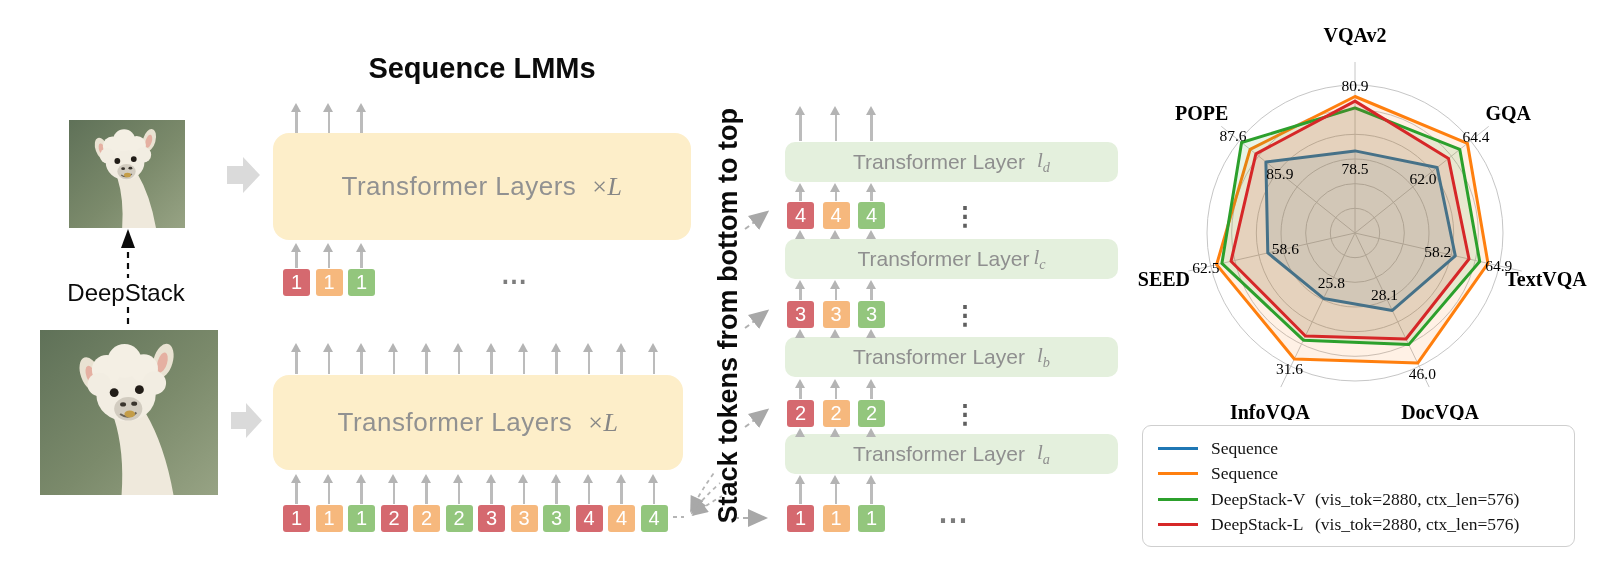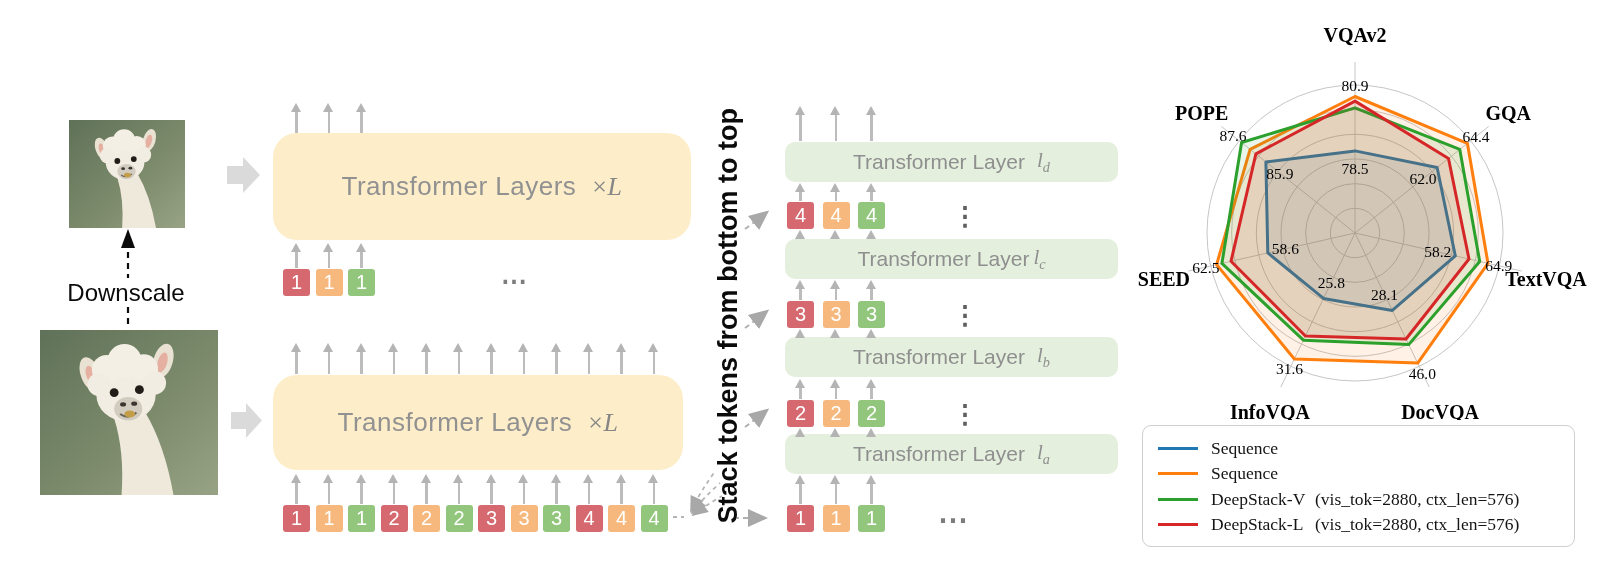--- a/index.html
+++ b/index.html
@@ -2,21 +2,21 @@
 <html><head>
 <meta charset="utf-8">
 <style>
   html,body{margin:0;padding:0;background:#fff;}
   .canvas{position:relative;width:1617px;height:564px;background:#fff;overflow:hidden;
           font-family:"Liberation Sans",sans-serif;}
   .abs{position:absolute;}
   .img-frame{position:absolute;overflow:hidden;}
   .img-frame svg{display:block;width:100%;height:100%;}
   .col-title{position:absolute;transform:translateX(-50%);font-weight:700;font-size:29px;color:#0b0b0b;white-space:nowrap;}
-  .ybox{position:absolute;border-radius:24px;display:flex;align-items:center;justify-content:center;
+  .ybox{position:absolute;border-radius:16px;display:flex;align-items:center;justify-content:center;
         color:#919191;font-size:26px;white-space:nowrap;letter-spacing:.5px;}
   .gbox{position:absolute;border-radius:10px;display:flex;align-items:center;justify-content:center;
         color:#8f8f8f;font-size:21px;white-space:nowrap;}
   .mathvar{font-family:"Liberation Serif",serif;font-style:italic;}
   .gbox sub,.ybox sub{font-size:.68em;font-style:italic;font-family:"Liberation Serif",serif;}
   .xl{margin-left:16px;font-family:"Liberation Serif",serif;color:#868686;}
   .token{position:absolute;width:27px;height:27px;border-radius:3px;color:#fff;
          display:flex;align-items:center;justify-content:center;font-size:20px;font-weight:500;}
   .up-arrow{position:absolute;width:2.5px;background:#bcbcbc;}
   .up-arrow::before{content:"";position:absolute;top:-9px;left:-4.3px;width:0;height:0;
@@ -75,21 +75,21 @@
   <div class="img-frame" style="left:69px;top:120px;width:116px;height:108px">
     <svg viewBox="0 0 120 112" preserveAspectRatio="none">
         <use href="#alpaca-art"></use>
       </svg>
   </div>
   <div class="img-frame" style="left:40px;top:330px;width:178px;height:165px">
     <svg viewBox="0 0 120 112" preserveAspectRatio="none">
         <use href="#alpaca-art"></use>
       </svg>
   </div>
-  <div class="downscale" style="left:126px;top:279px">Downscale</div>
+  <div class="downscale" style="left:126px;top:279px">DeepStack</div>
 
   <svg class="abs" style="left:0;top:0;pointer-events:none" width="1617" height="564">
     <defs>
       <marker id="mh" orient="auto" markerWidth="11" markerHeight="9" refX="8" refY="4.5">
         <path d="M0,0 L10,4.5 L0,9 z" fill="#a8a8a8"></path>
       </marker>
       <marker id="mh2" orient="auto" markerWidth="10" markerHeight="8" refX="1" refY="4">
         <path d="M9,0 L0,4 L9,8 z" fill="#a8a8a8"></path>
       </marker>
     </defs>
@@ -114,20 +114,21 @@
     </g>
 
     <g stroke="#b0b0b0" stroke-width="2" fill="none">
       <path d="M745,229 Q756,221 766,213" stroke-dasharray="5 4" marker-end="url(#mh)"></path>
       <path d="M745,328 Q756,320 766,312" stroke-dasharray="5 4" marker-end="url(#mh)"></path>
       <path d="M745,427 Q756,419 766,411" stroke-dasharray="5 4" marker-end="url(#mh)"></path>
       <path d="M737,518 L764,518" stroke-dasharray="2 4 9 4" marker-end="url(#mh)"></path>
     </g>
   </svg>
 
+  <div class="col-title" style="left:482px;top:52px">Sequence LMMs</div>
   <div class="ybox" style="left: 273px; top: 133px; width: 418px; height: 107px; background: rgb(253, 238, 201);">
     <span>Transformer Layers</span>
     <span class="xl"><span>×</span><i class="mathvar">L</i></span>
   </div>
   <div class="ybox" style="left: 273px; top: 375px; width: 410px; height: 95px; background: rgb(253, 238, 201);">
     <span>Transformer Layers</span>
     <span class="xl"><span>×</span><i class="mathvar">L</i></span>
   </div>
   <div class="hdots" style="left:501px;top:266px;font-size:26px;letter-spacing:3px">⋯</div>
 

